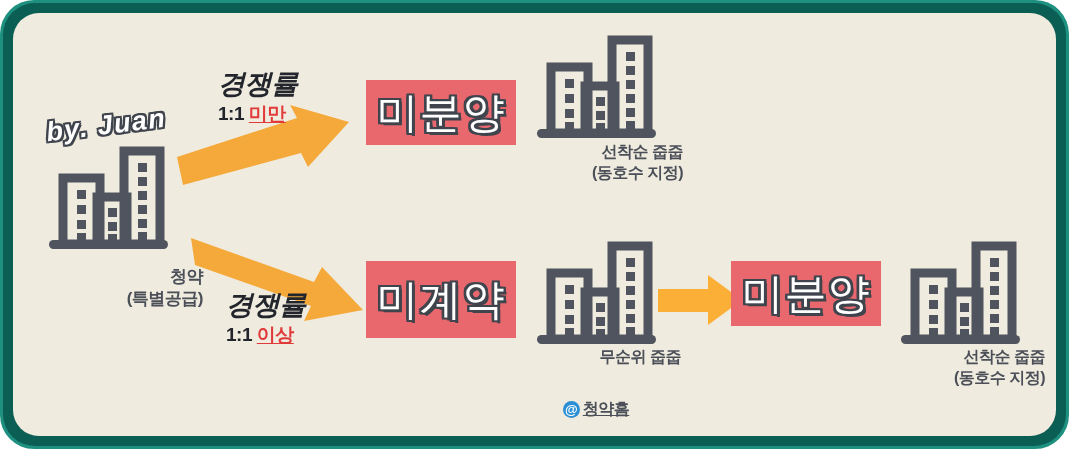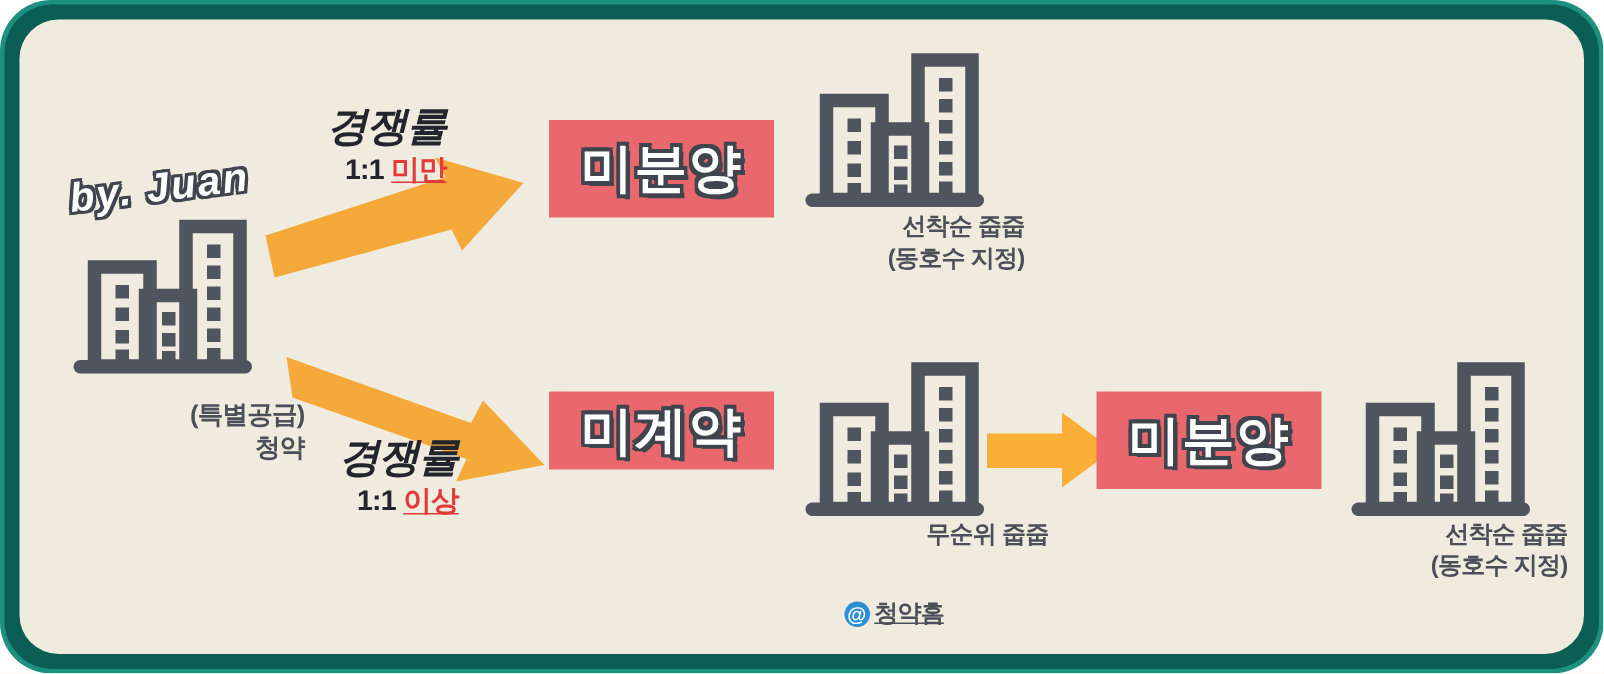--- a/index.html
+++ b/index.html
@@ -65,22 +65,22 @@
   
   .redbox {
     position: absolute;
     background: #e8686e;
     display: flex;
     align-items: center;
     justify-content: center;
   }
   .redbox .txt {
     color: #ffffff;
-    font-weight: bold;
-    font-size: 35px;
+    font-weight: normal;
+    font-size: 42px;
     letter-spacing: 1px;
     -webkit-text-stroke: 0px;
     text-shadow:
       -2.4px -2.4px 0 #3f444d,  2.4px -2.4px 0 #3f444d,
       -2.4px  2.4px 0 #3f444d,  2.4px  2.4px 0 #3f444d,
       -2.4px  0    0 #3f444d,   2.4px  0    0 #3f444d,
        0     -2.4px 0 #3f444d,  0      2.4px 0 #3f444d,
        3px 3px 0 #3f444d;
   }
 
@@ -104,21 +104,21 @@
   
   .arrow-label {
     position: absolute;
     font-weight: bold;
     color: #22252b;
     letter-spacing: -0.5px;
     white-space: nowrap;
     line-height: 1.3;
   }
   .arrow-label .l1 { display: block; font-size: 27px; font-style: italic; }
-  .arrow-label .l2 { display: block; font-size: 19px; margin-left: 12px; }
+  .arrow-label .l2 { display: block; font-size: 19px; }
   .arrow-label .hl {
     color: #e03a3a;
     text-decoration: underline;
     text-decoration-color: #e03a3a;
     text-underline-offset: 2px;
   }
 
   
   .at-line {
     position: absolute;
@@ -184,22 +184,22 @@
           <rect x="92" y="36" width="9" height="9"></rect>
           <rect x="92" y="50" width="9" height="9"></rect>
           <rect x="92" y="64" width="9" height="9"></rect>
           <rect x="92" y="78" width="9" height="9"></rect>
           <rect x="92" y="91" width="9" height="9"></rect>
         </g>
         <rect x="3" y="99" width="119" height="9" rx="4.5" fill="#4f545e"></rect>
       </svg>
     </div>
     <div class="caption" style="left:0px; top:253px; width:190px; font-size:17px;">
+      <span class="line">청약</span>
       <span class="line">(특별공급)</span>
-      <span class="line">청약</span>
     </div>
 
     <div class="arrow-svg" style="left:164px; top:92px;">
       <svg width="185" height="80" viewBox="0 0 185 80" aria-hidden="true">
         <polygon points="0,52 120,13 113,0 172,17 131,62 124,48 6,80" fill="#f5a93a"></polygon>
       </svg>
     </div>
     <div class="arrow-label" style="left:205px; top:54px;">
       <span class="l1">경쟁률</span>
       <span class="l2"><span>1:1 </span><span class="hl">미만</span></span>
@@ -242,21 +242,21 @@
     <div class="arrow-svg" style="left:178px; top:222px;">
       <svg width="185" height="80" viewBox="0 0 185 80" aria-hidden="true">
         <polygon points="0,3 123,47 131,32 172,75 113,86 120,71 4,30" fill="#f5a93a"></polygon>
       </svg>
     </div>
     <div class="arrow-label" style="left:213px; top:275px;">
       <span class="l1">경쟁률</span>
       <span class="l2"><span>1:1 </span><span class="hl">이상</span></span>
     </div>
 
-    <div class="redbox" style="left:353px; top:248px; width:150px; height:52px;">
+    <div class="redbox" style="left:353px; top:248px; width:150px; height:77px;">
       <span class="txt">미계약</span>
     </div>
 
     <div class="bldg" style="left:521px; top:218px;">
       <svg width="125" height="125" viewBox="0 0 125 115" aria-hidden="true">
         <g fill="none" stroke="#4f545e" stroke-width="9" stroke-linejoin="miter">
           <rect x="17" y="37" width="37" height="66"></rect>
           <rect x="51" y="56" width="30" height="47"></rect>
           <rect x="78" y="10" width="36" height="93"></rect>
         </g>
@@ -271,21 +271,21 @@
           <rect x="92" y="22" width="9" height="9"></rect>
           <rect x="92" y="36" width="9" height="9"></rect>
           <rect x="92" y="50" width="9" height="9"></rect>
           <rect x="92" y="64" width="9" height="9"></rect>
           <rect x="92" y="78" width="9" height="9"></rect>
           <rect x="92" y="91" width="9" height="9"></rect>
         </g>
         <rect x="3" y="99" width="119" height="9" rx="4.5" fill="#4f545e"></rect>
       </svg>
     </div>
-    <div class="caption" style="left:516px; top:333px; width:170px; font-size:16px;">
+    <div class="caption" style="left:498px; top:333px; width:170px; font-size:16px;">
       <span class="line">무순위 줍줍</span>
     </div>
     <div class="at-line" style="left:498px; top:386px; width:170px;">
       <span class="at-badge">@</span>
       <span class="at-text">청약홈</span>
     </div>
 
     <div class="arrow-svg" style="left:645px; top:262px;">
       <svg width="85" height="52" viewBox="0 0 85 52" aria-hidden="true">
         <polygon points="0,14 50,14 50,0 84,25 50,50 50,37 0,37" fill="#fbaf36"></polygon>

